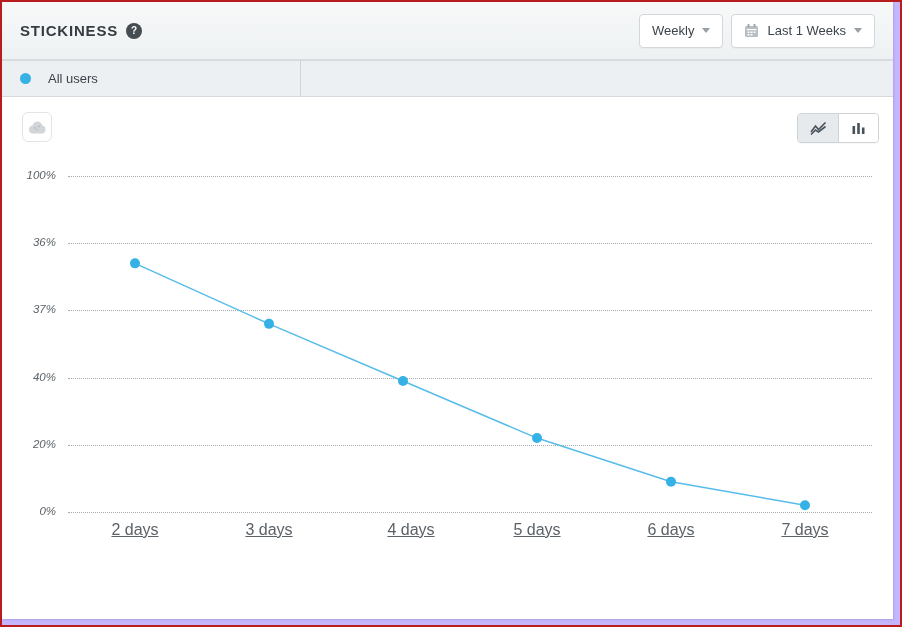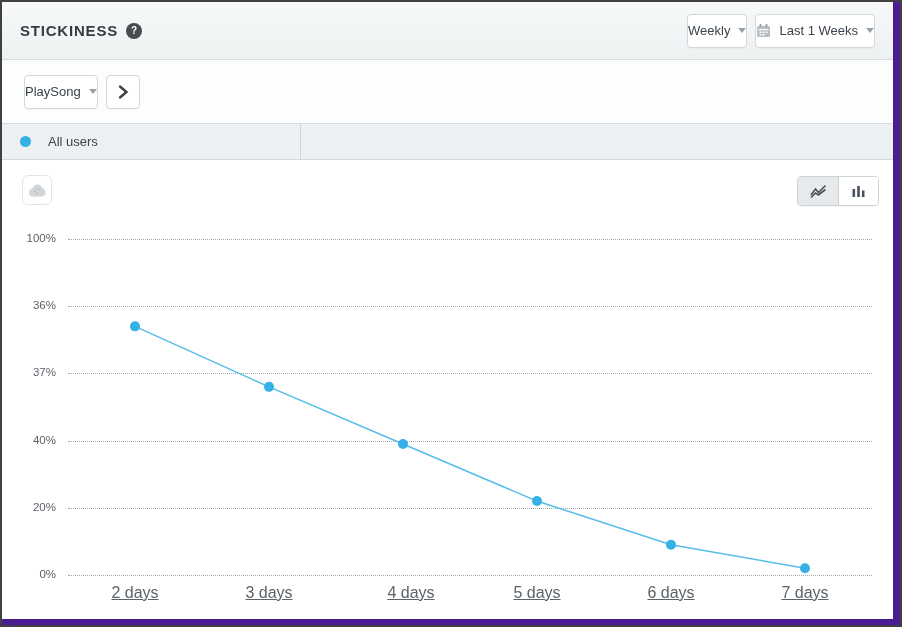--- a/index.html
+++ b/index.html
@@ -5,22 +5,22 @@
   * { margin: 0; padding: 0; box-sizing: border-box; }
   html, body { width: 902px; height: 627px; }
   body {
     font-family: "Liberation Sans", "DejaVu Sans", sans-serif;
     background: #dfe4e7;
     color: #3c434a;
   }
   .page {
     position: relative;
     width: 902px; height: 627px;
-    border: 2px solid #404040;
-    background: #4c1d95;
+    border: 2px solid #b91c1c;
+    background: #c4b5fd;
     overflow: hidden;
   }
   .card {
     position: absolute; left: 0; top: 0;
     width: 891px; height: 617px;
     background: #ffffff;
     display: flex; flex-direction: column;
     box-shadow: 1px 1px 2px rgba(0,0,0,0.10);
   }
   
@@ -39,21 +39,21 @@
   .help {
     width: 16px; height: 16px; border-radius: 50%;
     background: #454c52; color: #fff;
     font-size: 10px; font-weight: 700;
     display: inline-flex; align-items: center; justify-content: center;
     cursor: pointer;
   }
   .header-right { display: flex; align-items: center; gap: 8px; }
   .btn {
     display: inline-flex; align-items: center; gap: 8px;
-    height: 34px; padding: 0 0;
+    height: 34px; padding: 0 12px;
     background: #ffffff;
     border: 1px solid #d3d7da; border-radius: 4px;
     font-family: inherit; font-size: 13px; color: #3c434a;
     cursor: pointer; box-shadow: 0 1px 1px rgba(0,0,0,0.03);
   }
   .caret {
     width: 0; height: 0;
     border-left: 4px solid transparent; border-right: 4px solid transparent;
     border-top: 5px solid #98a0a6;
     display: inline-block;
@@ -105,21 +105,21 @@
   .toggle.selected { background: #e7eaec; }
   .toggle + .toggle { border-left: 1px solid #ced3d6; }
   
   .plot { position: absolute; left: 66px; top: 79px; width: 804px; height: 336px; }
   .gridline {
     position: absolute; left: 0; width: 100%; height: 0;
     border-top: 1px dotted #a3aaaf;
   }
   .ytick {
     position: absolute; right: calc(100% + 12px);
-    font-size: 11.5px; color: #5b6268; white-space: nowrap;
+    font-size: 11.5px; color: #5b6268; white-space: nowrap; font-style: italic;
   }
   .xtick {
     position: absolute; transform: translateX(-50%);
     font-size: 16px; color: #5b6268; white-space: nowrap; text-decoration: underline;
   }
   .plot svg { position: absolute; left: 0; top: 0; overflow: visible; }
   .plot circle { cursor: pointer; }
 </style>
 </head>
 <body>
@@ -148,31 +148,20 @@
             <rect x="9.5" y="8.5" width="2" height="1.5" fill="#ffffff"></rect>
             <rect x="3.5" y="11" width="2" height="1.5" fill="#ffffff"></rect>
             <rect x="6.5" y="11" width="2" height="1.5" fill="#ffffff"></rect>
           </svg>
           <span>Last 1 Weeks</span>
           <span class="caret"></span>
         </button>
       </div>
     </header>
 
-    <div class="toolbar">
-      <button class="btn">
-        <span>PlaySong</span>
-        <span class="caret"></span>
-      </button>
-      <button class="btn next-btn">
-        <svg width="12" height="16" viewBox="0 0 12 16">
-          <polyline points="3,2.5 9.5,8 3,13.5" fill="none" stroke="#3a4147" stroke-width="2.4" stroke-linecap="round" stroke-linejoin="miter"></polyline>
-        </svg>
-      </button>
-    </div>
 
     <div class="legend-row">
       <div class="legend-cell">
         <span class="dot" style="background: rgb(53, 177, 229);"></span>
         <span class="legend-label">All users</span>
       </div>
       <div class="legend-rest"></div>
     </div>
 
     <div class="chart-section">

